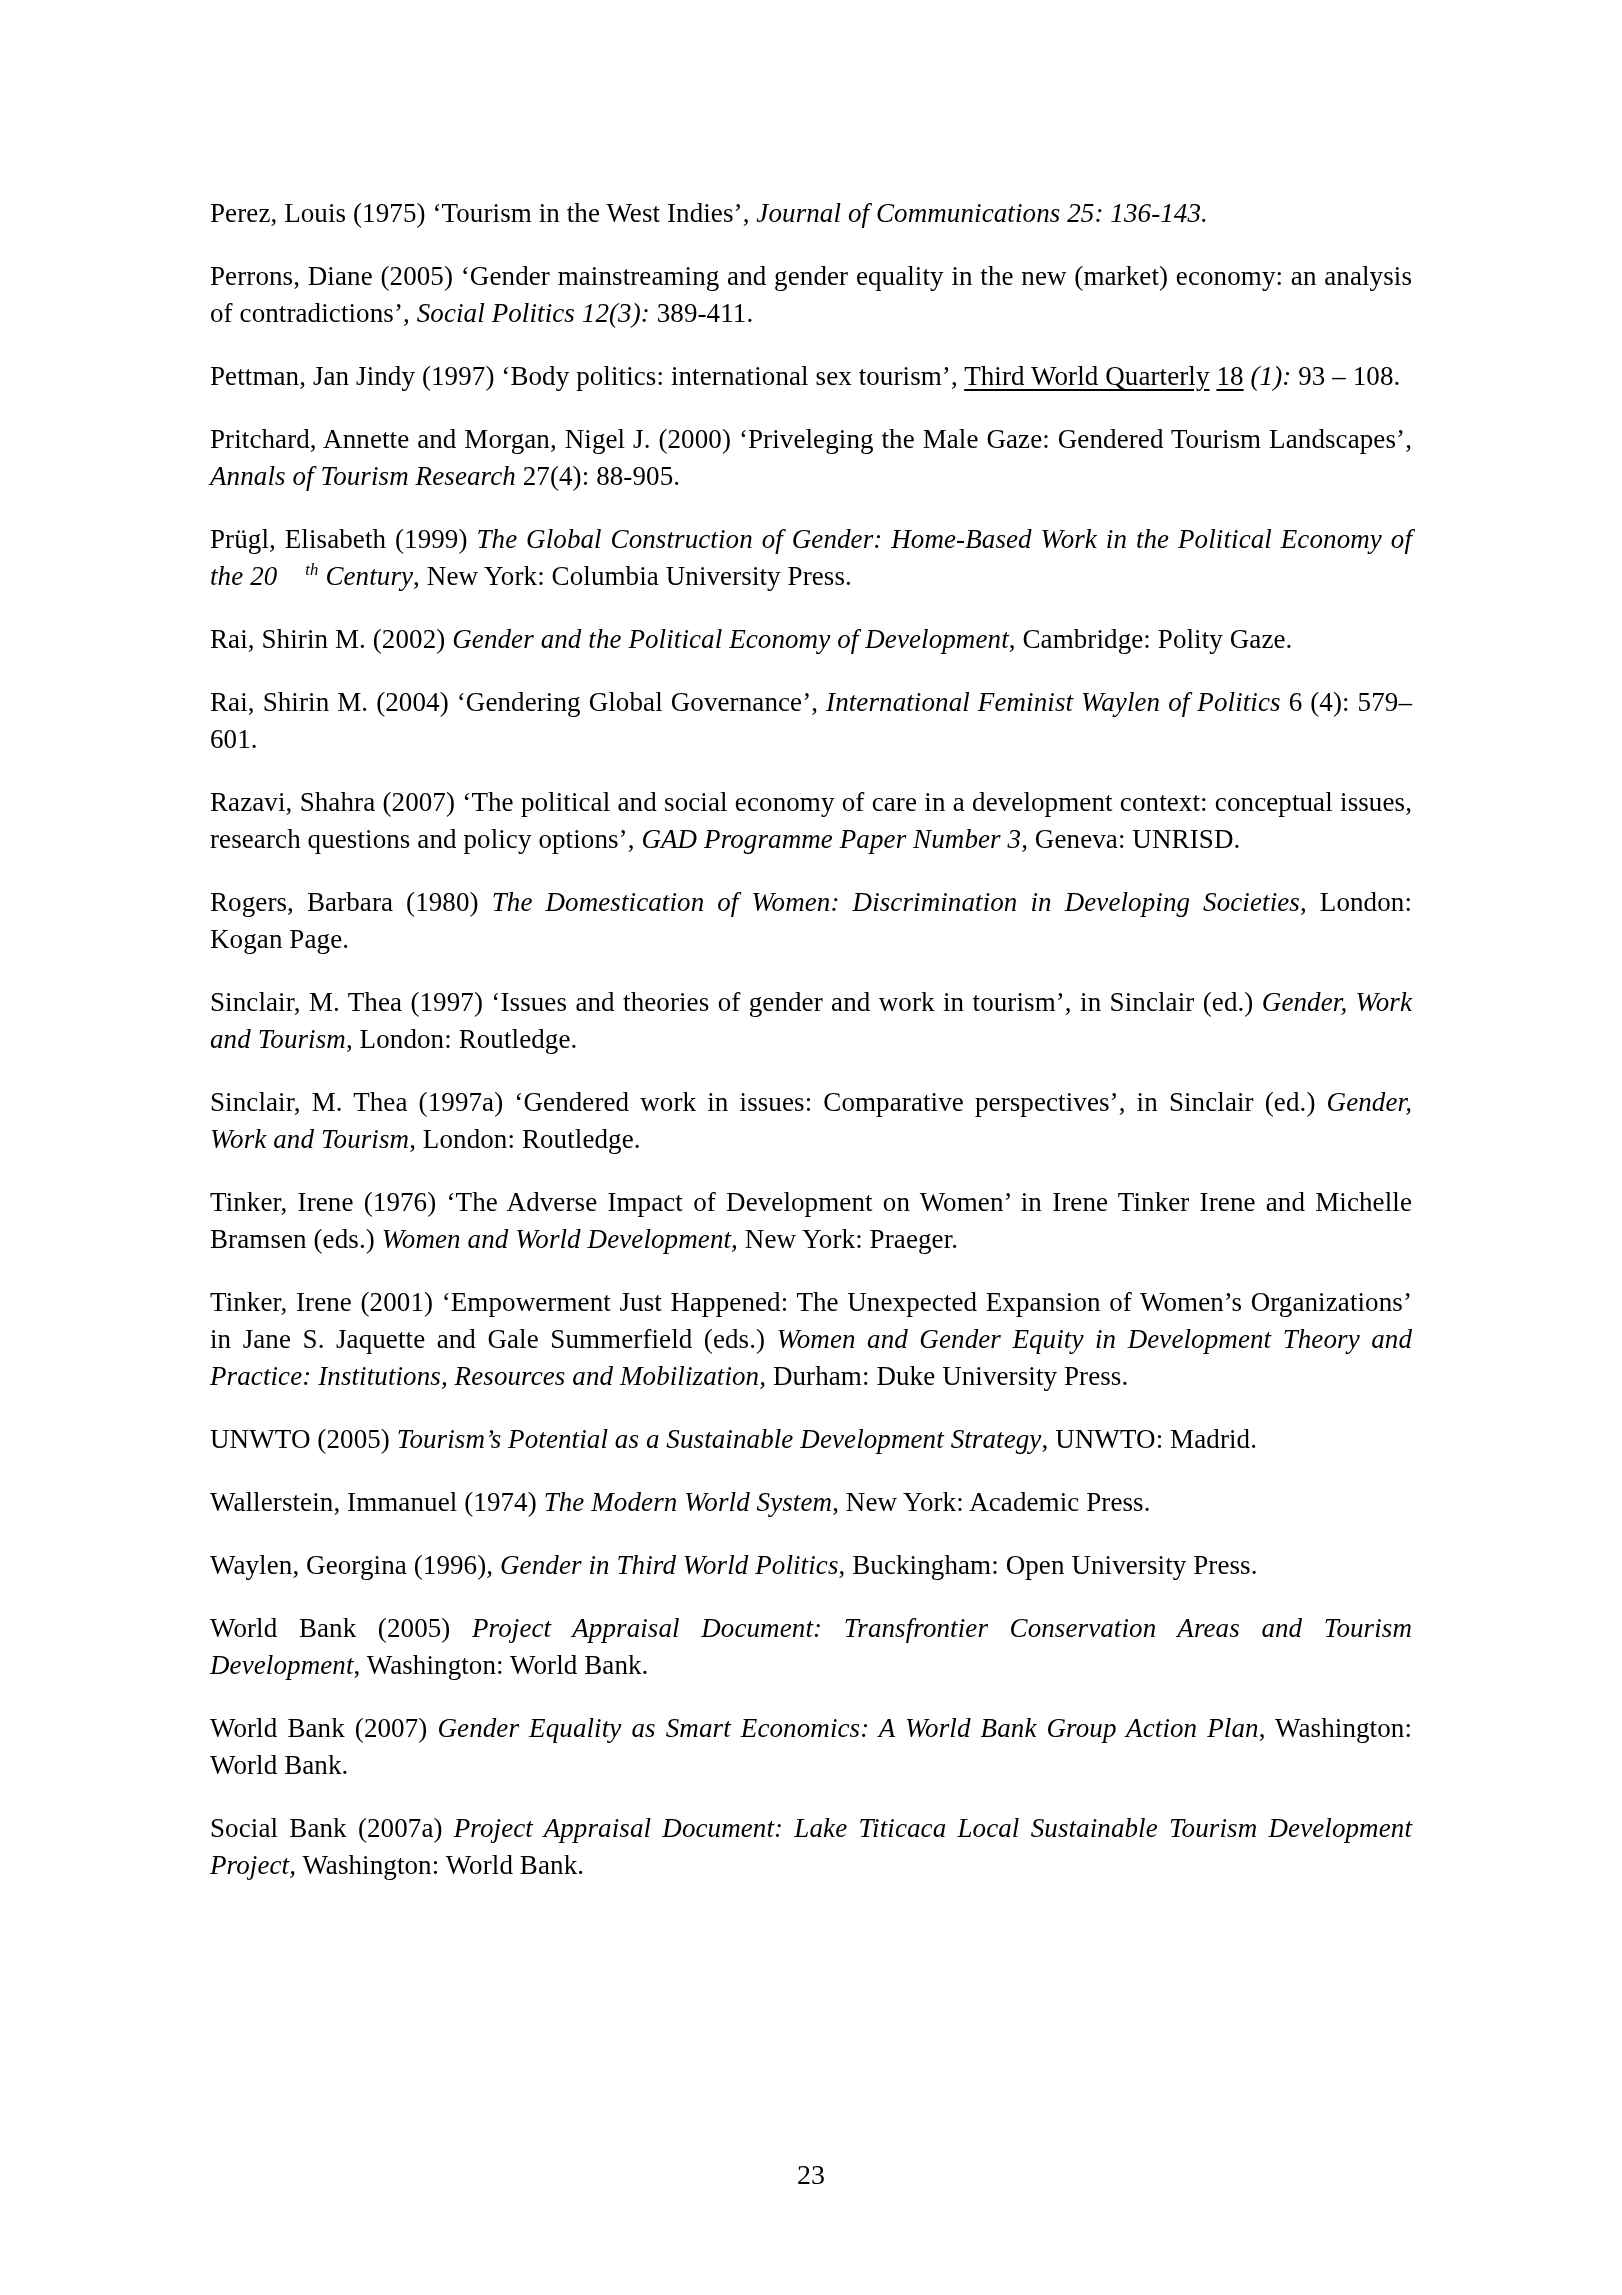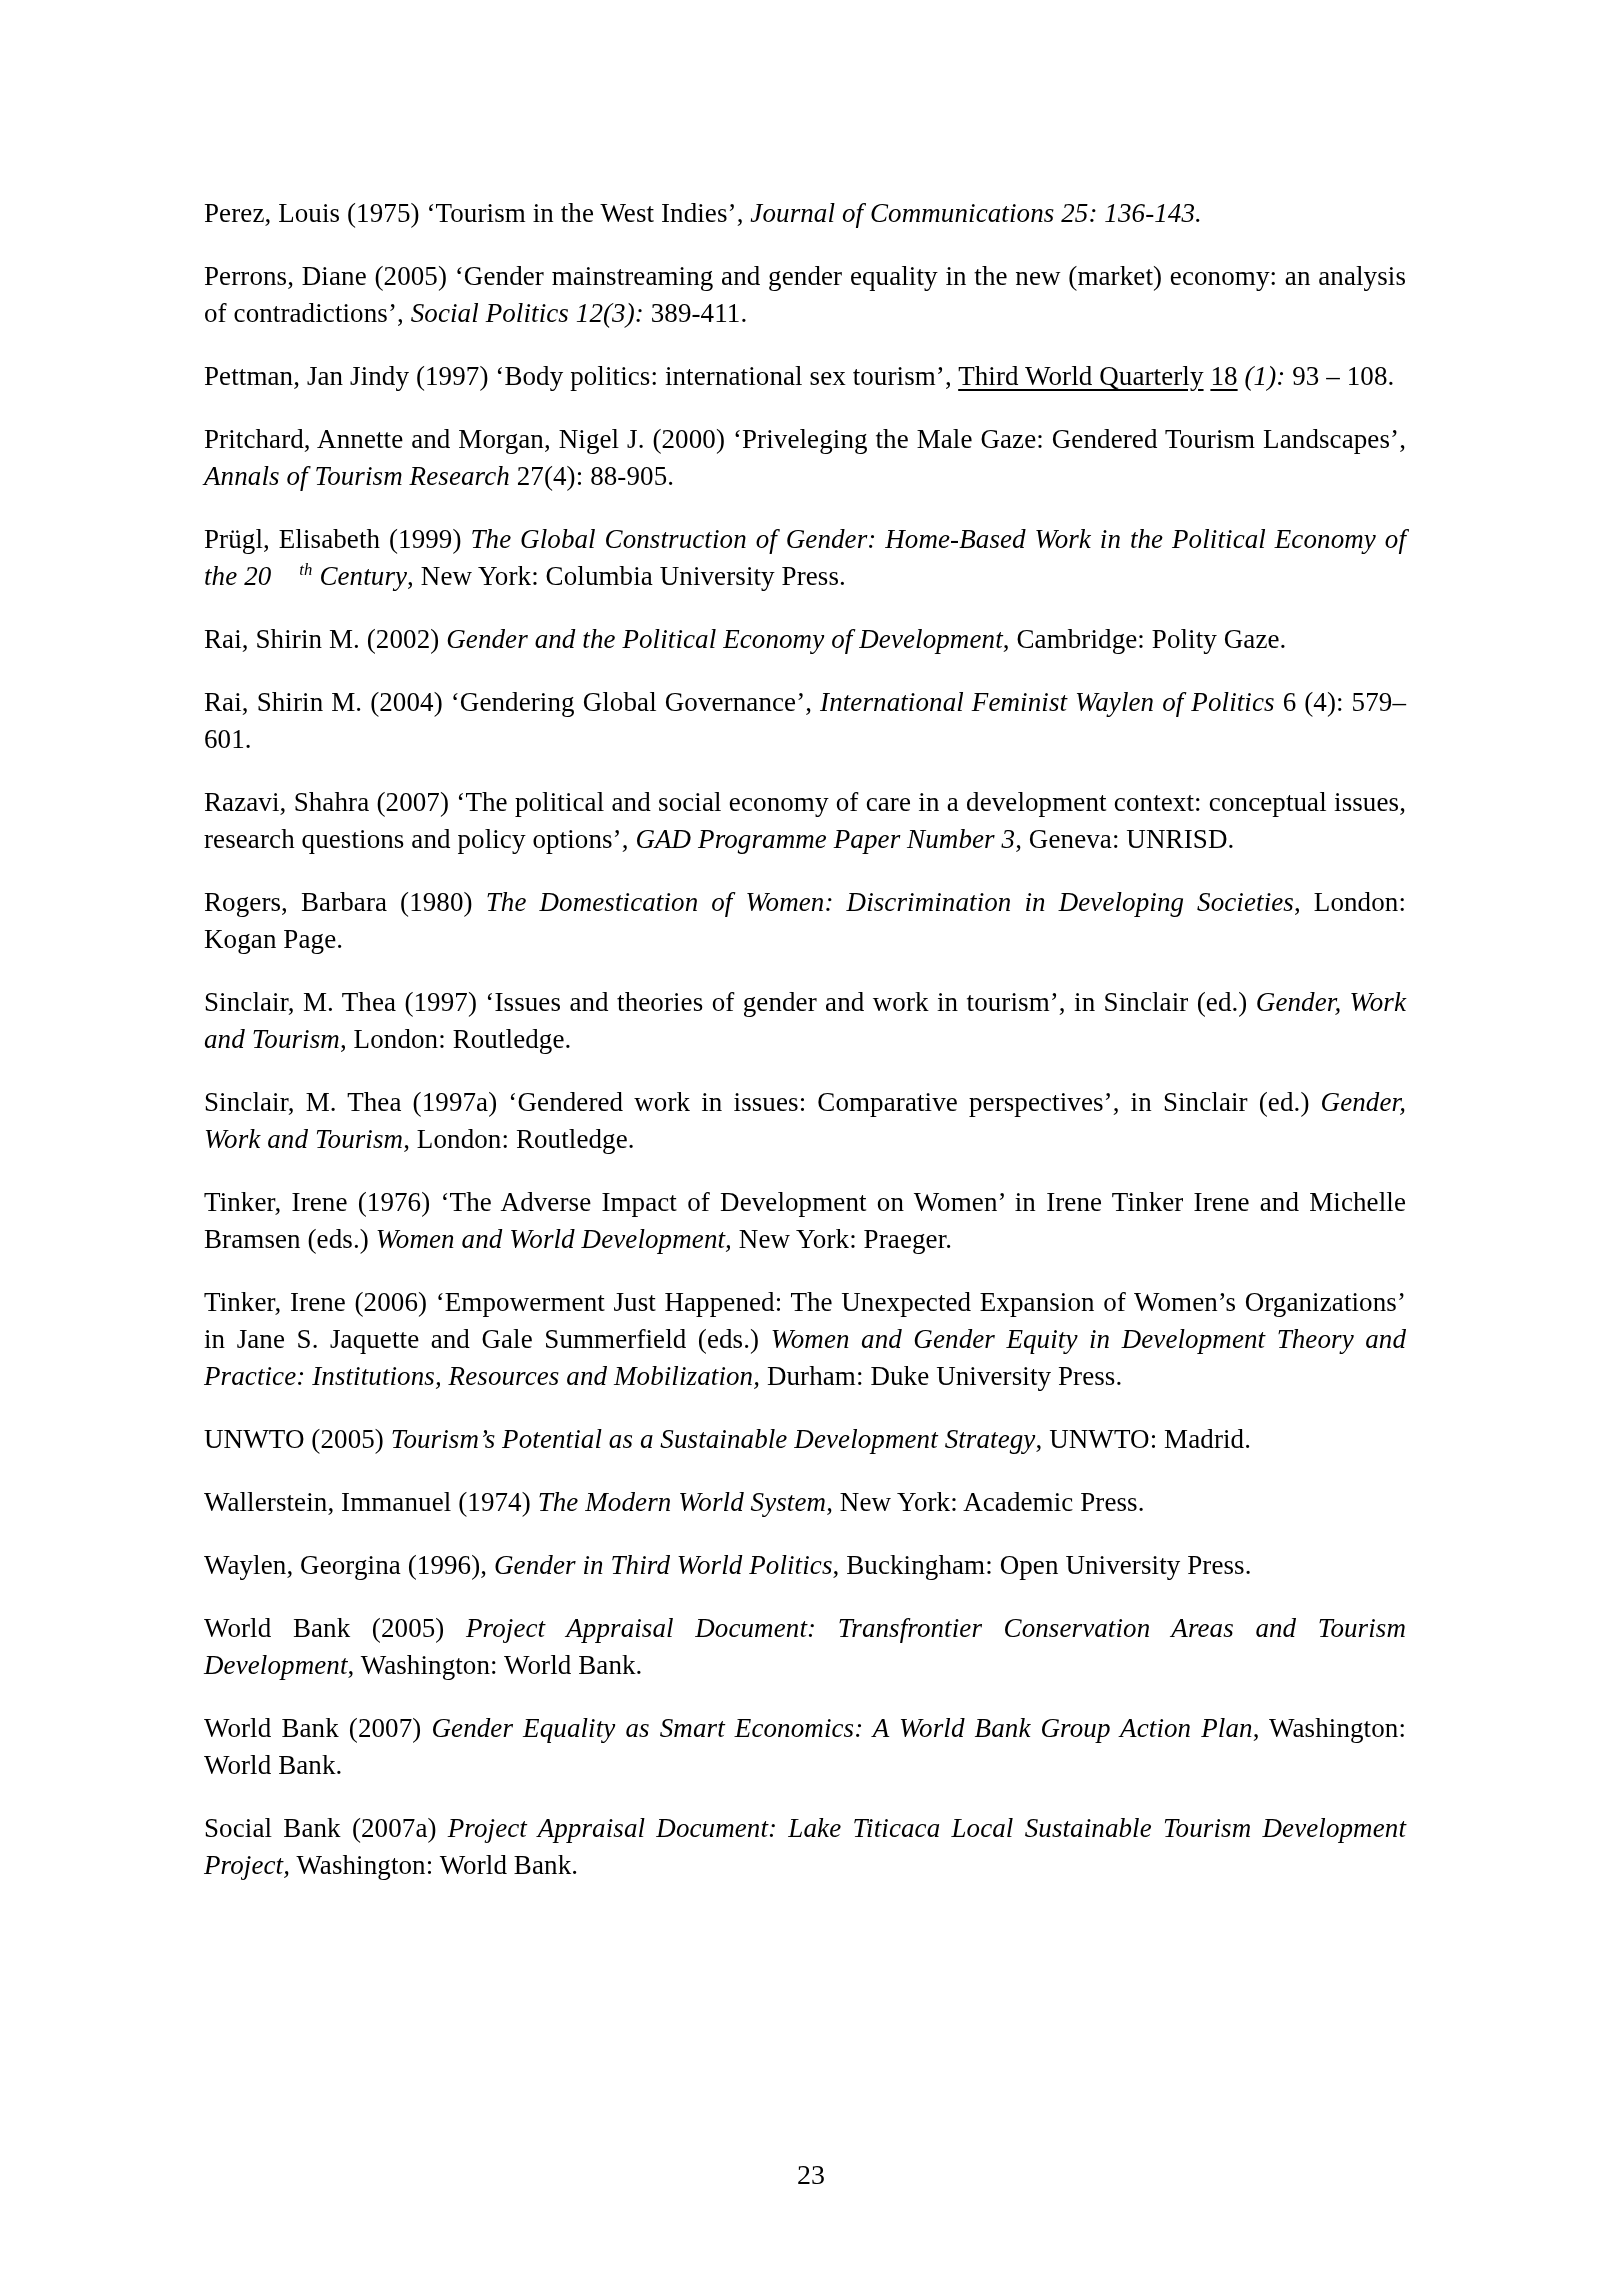--- a/index.html
+++ b/index.html
@@ -11,21 +11,21 @@
     position: relative;
     width: 1622px;
     height: 2295px;
     background: #ffffff;
     color: #000000;
     font-family: "Liberation Serif", "DejaVu Serif", serif;
     overflow: hidden;
   }
   .references {
     position: absolute;
-    left: 204px;
+    left: 210px;
     top: 195px;
     width: 1202px;
   }
   p.ref {
     margin: 0 0 26px 0;
     font-size: 27px;
     line-height: 37px;
     text-align: justify;
     letter-spacing: 0.1px;
   }
@@ -52,21 +52,21 @@
       <p class="ref"><span>Pettman, Jan Jindy (1997) ‘Body politics: international sex tourism’, </span><span class="itu">Third World Quarterly</span><span class="it"> </span><span class="itu">18</span><span class="it"> (1): </span><span>93 – 108.</span></p>
       <p class="ref"><span>Pritchard, Annette and Morgan, Nigel J. (2000) ‘Priveleging the Male Gaze: Gendered Tourism Landscapes’, </span><span class="it">Annals of Tourism Research </span><span>27(4): 88-905.</span></p>
       <p class="ref"><span>Prügl, Elisabeth (1999) </span><span class="it">The Global Construction of Gender: Home-Based Work in the Political Economy of the 20</span><span class="sup">th</span><span class="it"> Century</span><span>, New York: Columbia University Press.</span></p>
       <p class="ref"><span>Rai, Shirin M. (2002) </span><span class="it">Gender and the Political Economy of Development</span><span>, Cambridge: Polity Gaze.</span></p>
       <p class="ref"><span>Rai, Shirin M. (2004) ‘Gendering Global Governance’, </span><span class="it">International Feminist Waylen of Politics</span><span> 6 (4): 579–601.</span></p>
       <p class="ref"><span>Razavi, Shahra (2007) ‘The political and social economy of care in a development context: conceptual issues, research questions and policy options’, </span><span class="it">GAD Programme Paper Number 3</span><span>, Geneva: UNRISD.</span></p>
       <p class="ref"><span>Rogers, Barbara (1980) </span><span class="it">The Domestication of Women: Discrimination in Developing Societies</span><span>, London: Kogan Page.</span></p>
       <p class="ref"><span>Sinclair, M. Thea (1997) ‘Issues and theories of gender and work in tourism’, in Sinclair (ed.) </span><span class="it">Gen­der, Work and Tourism</span><span>, London: Routledge.</span></p>
       <p class="ref"><span>Sinclair, M. Thea (1997a) ‘Gendered work in issues: Comparative perspectives’, in Sinclair (ed.) </span><span class="it">Gender, Work and Tourism</span><span>, London: Routledge.</span></p>
       <p class="ref"><span>Tinker, Irene (1976) ‘The Adverse Impact of Development on Women’ in Irene Tinker Irene and Michelle Bramsen (eds.) </span><span class="it">Women and World Development,</span><span> New York: Praeger.</span></p>
-      <p class="ref"><span>Tinker, Irene (2006) ‘Empowerment Just Happened: The Unexpected Expansion of Women’s Or­ganizations’ in Jane S. Jaquette and Gale Summerfield (eds.) </span><span class="it">Women and Gender Equity in Devel­opment Theory and Practice: Institutions, Resources and Mobilization,</span><span> Durham: Duke University Press.</span></p>
+      <p class="ref"><span>Tinker, Irene (2001) ‘Empowerment Just Happened: The Unexpected Expansion of Women’s Or­ganizations’ in Jane S. Jaquette and Gale Summerfield (eds.) </span><span class="it">Women and Gender Equity in Devel­opment Theory and Practice: Institutions, Resources and Mobilization,</span><span> Durham: Duke University Press.</span></p>
       <p class="ref"><span>UNWTO (2005) </span><span class="it">Tourism’s Potential as a Sustainable Development Strategy</span><span>, UNWTO: Madrid.</span></p>
       <p class="ref"><span>Wallerstein, Immanuel (1974) </span><span class="it">The Modern World System</span><span>, New York: Academic Press.</span></p>
       <p class="ref"><span>Waylen, Georgina (1996), </span><span class="it">Gender in Third World Politics</span><span>, Buckingham: Open University Press.</span></p>
       <p class="ref"><span>World Bank (2005) </span><span class="it">Project Appraisal Document: Transfrontier Conservation Areas and Tourism Development</span><span>, Washington: World Bank.</span></p>
       <p class="ref"><span>World Bank (2007) </span><span class="it">Gender Equality as Smart Economics: A World Bank Group Action Plan</span><span>, Washington: World Bank.</span></p>
       <p class="ref"><span>Social Bank (2007a) </span><span class="it">Project Appraisal Document: Lake Titicaca Local Sustainable Tourism Devel­opment Project,</span><span> Washington: World Bank.</span></p>
     </div>
   <div class="page-number">23</div>
 </div>
 

